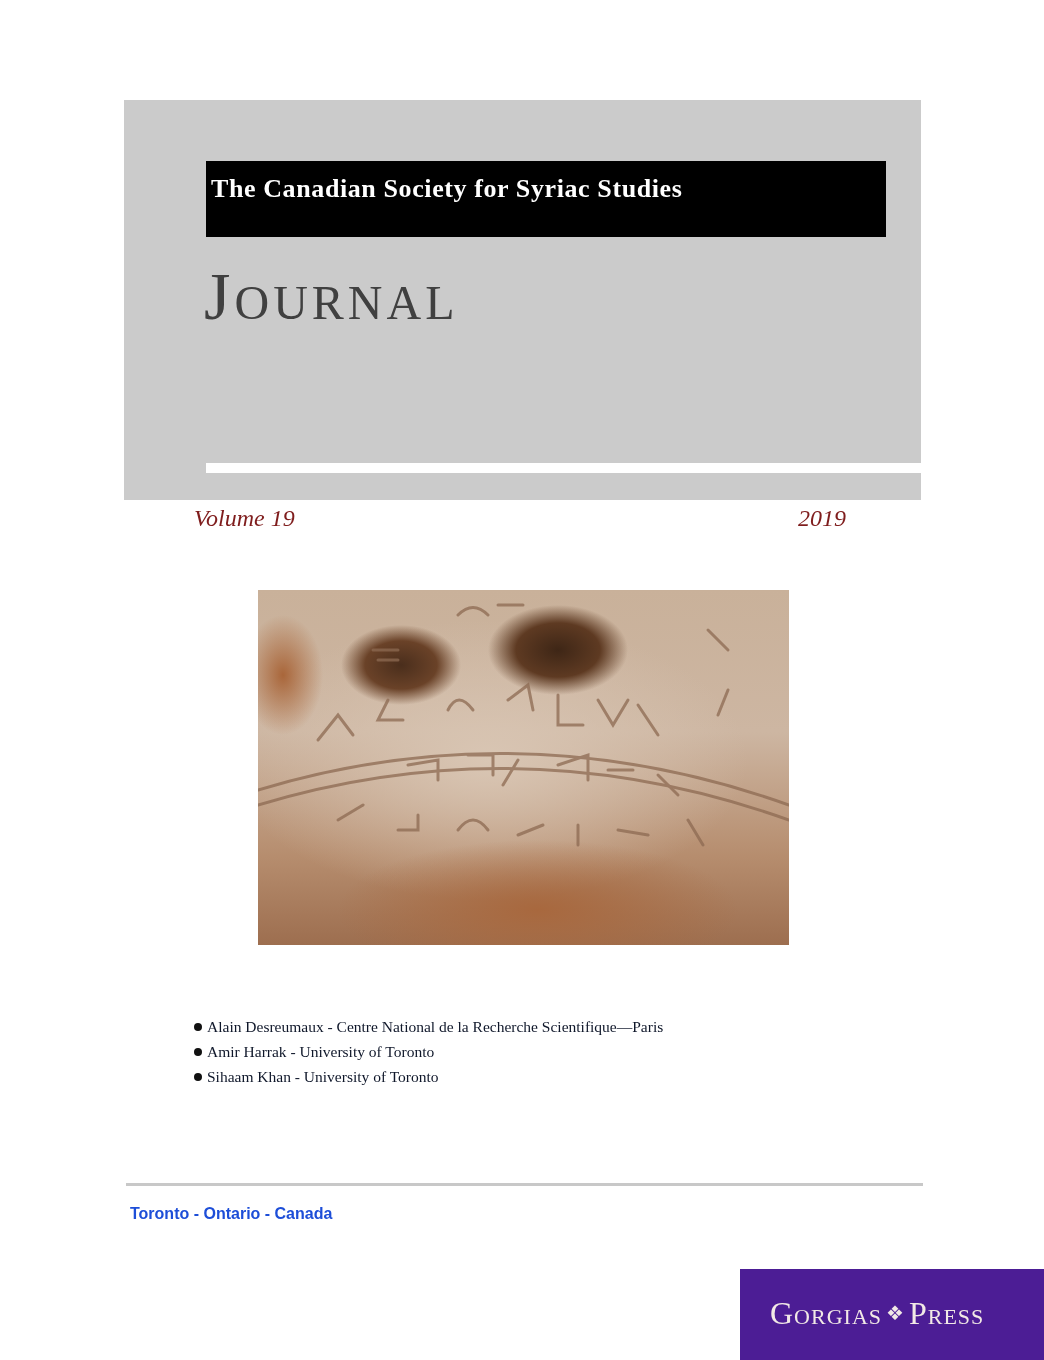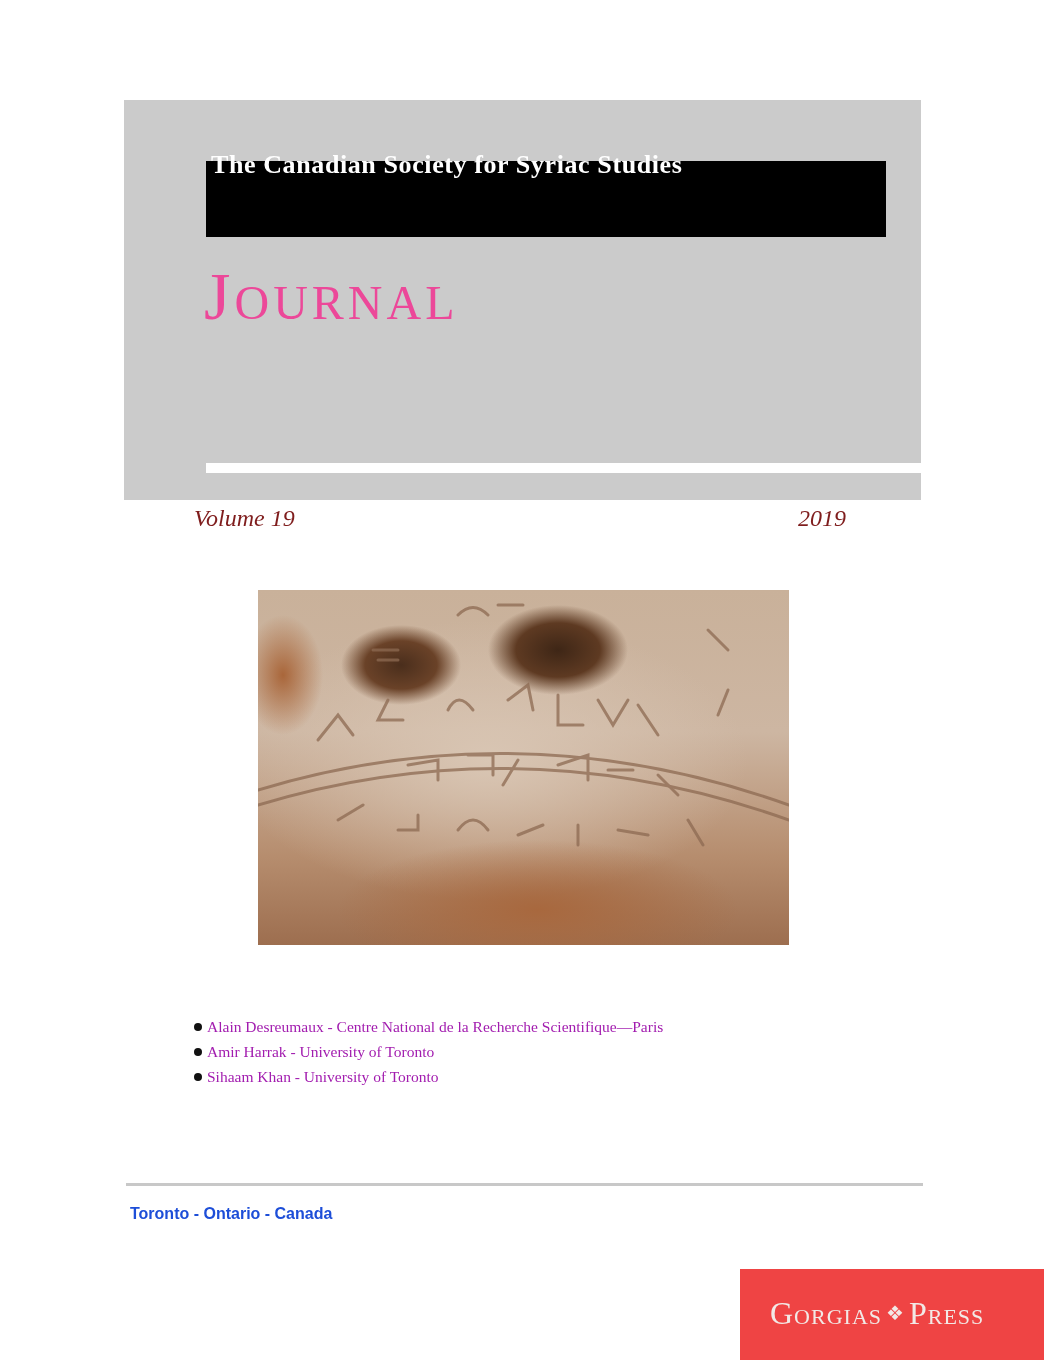--- a/index.html
+++ b/index.html
@@ -5,54 +5,54 @@
     html, body { margin: 0; padding: 0; }
     body {
       width: 1044px; height: 1360px; background: #ffffff;
       position: relative; overflow: hidden;
       font-family: "Liberation Serif", "DejaVu Serif", serif;
     }
     .abs { position: absolute; }
     #gray-box { left: 124px; top: 100px; width: 797px; height: 400px; background: #cbcbcb; }
     #black-bar { left: 206px; top: 161px; width: 680px; height: 76px; background: #000; }
     #society-title {
-      left: 211px; top: 150px; color: #fff; font-size: 26px; font-weight: bold;
+      left: 211px; top: 174px; color: #fff; font-size: 26px; font-weight: bold;
       letter-spacing: 0.6px; white-space: nowrap;
     }
     #journal-title {
-      left: 204px; top: 262px; color: #ec4899; font-size: 68px; line-height: 1;
+      left: 204px; top: 262px; color: #404040; font-size: 68px; line-height: 1;
       font-variant: small-caps; letter-spacing: 4px; white-space: nowrap; font-weight: normal;
     }
     #white-bar { left: 206px; top: 463px; width: 715px; height: 10px; background: #fff; }
     .vol { top: 505px; font-size: 24px; font-style: italic; color: #7f1d1d; white-space: nowrap; }
     #volume-label { left: 194px; }
     #year-label { left: 798px; }
     #cover-photo {
       left: 258px; top: 590px; width: 531px; height: 355px; overflow: hidden;
       background:
         radial-gradient(ellipse 60px 40px at 143px 75px, #4a2e1c 0%, #6a4228 60%, transparent 100%),
         radial-gradient(ellipse 70px 45px at 300px 60px, #3e2616 0%, #5e3a22 60%, transparent 100%),
         radial-gradient(ellipse 40px 60px at 25px 85px, #a9663a 0%, transparent 100%),
         radial-gradient(ellipse 200px 70px at 280px 320px, #a8683e 0%, transparent 100%),
         radial-gradient(ellipse 260px 140px at 230px 170px, #d9c6b4 0%, transparent 100%),
         linear-gradient(180deg, #c9b19a 0%, #cdb6a2 40%, #b68d6e 75%, #9d6e4f 100%);
     }
     #cover-photo svg { position: absolute; left: 0; top: 0; }
     #contributors-list {
       left: 194px; top: 1016px; margin: 0; padding: 0; list-style: none;
-      font-size: 15.5px; color: #a21caf;
+      font-size: 15.5px; color: #0f172a;
     }
     #contributors-list li { height: 25px; line-height: 22px; white-space: nowrap; }
     .bullet { display: inline-block; width: 8px; height: 8px; border-radius: 50%; background: #111; margin-right: 5px; vertical-align: 1px; }
     #footer-rule { left: 126px; top: 1183px; width: 797px; height: 3px; background: #c8c8c8; }
     #location-text {
       left: 130px; top: 1205px; color: #1d4ed8; font-size: 16px; font-weight: bold;
       font-family: "Liberation Sans", "DejaVu Sans", sans-serif; white-space: nowrap;
     }
-    #publisher-logo { left: 740px; top: 1269px; width: 304px; height: 91px; background: #ef4444; }
+    #publisher-logo { left: 740px; top: 1269px; width: 304px; height: 91px; background: #4c1d95; }
     #publisher-name {
       position: absolute; left: 30px; top: 26px; color: #f2e9e6; font-size: 32px;
       font-variant: small-caps; letter-spacing: 1px; white-space: nowrap;
     }
     #publisher-name .diamond { font-size: 20px; vertical-align: 4px; margin: 0 4px; }
   </style>
 </head>
 <body>
 
 <div id="gray-box" class="abs"></div>

